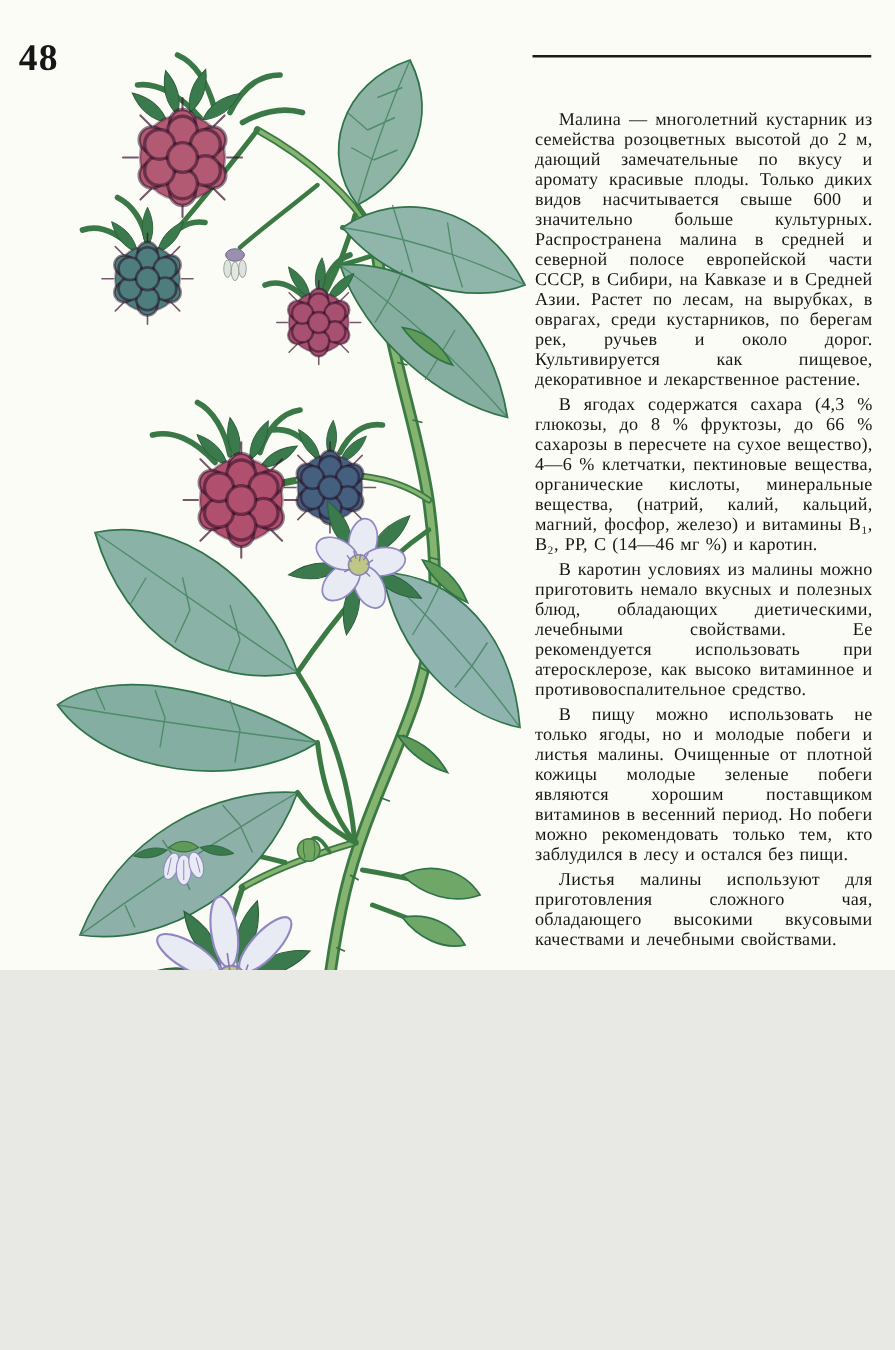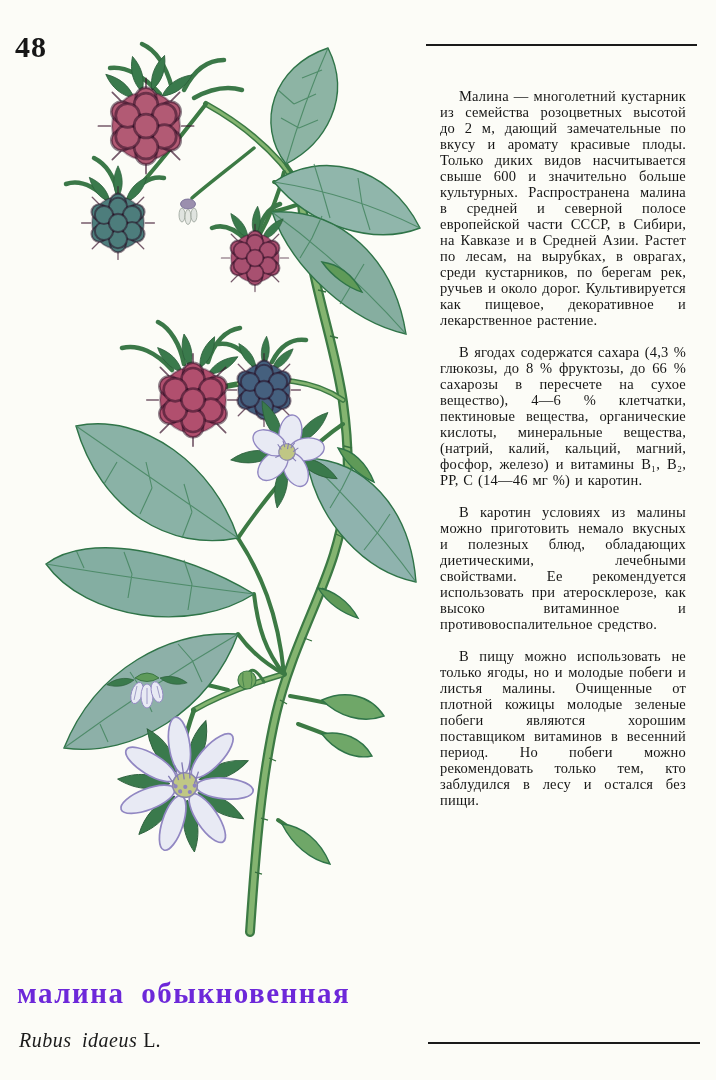--- a/index.html
+++ b/index.html
@@ -1,39 +1,39 @@
 <!DOCTYPE html>
 <html lang="ru"><head>
 <meta charset="utf-8">
 <style>
   html,body { margin:0; padding:0; }
   body { width:716px; height:1080px; background:#e8e8e4; }
   .page {
-    position:relative; width:716px; height:1080px; overflow:hidden;
+    position:relative; width:716px; height:776px; overflow:hidden;
     background:#fcfcf7; color:#161616;
     font-family:"Liberation Serif","DejaVu Serif",serif;
   }
   .page-number {
     position:absolute; left:15px; top:30px;
     font-size:30px; font-weight:bold; letter-spacing:1px;
   }
   .illustration {
     position:absolute; left:22px; top:32px; width:400px; height:920px;
   }
   .text-col { position:absolute; left:424px; top:44px; width:278px; }
   .rule { border-top:2.5px solid #1a1a1a; height:0; }
   .rule-top { width:271px; margin-left:2px; }
   .rule-bottom { position:absolute; left:428px; top:1042px; width:272px; border-top:2.5px solid #1a1a1a; }
   .paragraphs {
     margin-top:42px;
     font-size:14.5px; line-height:16px;
     text-align:justify; letter-spacing:0.2px; word-spacing:1px;
     hyphens:auto; -webkit-hyphens:auto;
   }
-  .para { margin:16px; text-indent:19px; }
+  .para { margin:4px; text-indent:19px; }
   .plant-title {
     position:absolute; left:17px; top:977px; margin:0;
     font-size:29px; font-weight:bold; letter-spacing:1.5px; word-spacing:8px;
     color:#6d28d9;
   }
   .latin { position:absolute; left:19px; top:1029px; font-size:20px; color:#1a1a1a; }
   .lat-italic { font-style:italic; letter-spacing:0.5px; word-spacing:5px;text-align:right; }
   .lat-roman { font-style:normal; margin-left:6px; }
 
   
@@ -248,20 +248,21 @@
     </g>
   </svg>
 
   <div class="text-col">
     <div class="rule rule-top"></div>
     <div class="paragraphs" lang="ru">
         <p class="para">Малина — многолетний кустарник из семейства розоцветных высотой до 2 м, дающий замечательные по вкусу и аромату красивые плоды. Только диких видов насчитывается свыше 600 и значительно больше культурных. Распространена малина в средней и северной полосе европейской части СССР, в Сибири, на Кавказе и в Средней Азии. Растет по лесам, на вырубках, в оврагах, среди кустарников, по берегам рек, ручьев и около дорог. Культивируется как пищевое, декоративное и лекарственное растение.</p>
         <p class="para">В ягодах содержатся сахара (4,3 % глюкозы, до 8 % фруктозы, до 66 % сахарозы в пересчете на сухое вещество), 4—6 % клетчатки, пектиновые вещества, органические кислоты, минеральные вещества, (натрий, калий, кальций, магний, фосфор, железо) и витамины В₁, В₂, РР, С (14—46 мг %) и каротин.</p>
         <p class="para">В каротин условиях из малины можно приготовить немало вкусных и полезных блюд, обладающих диетическими, лечебными свойствами. Ее рекомендуется использовать при атеросклерозе, как высоко витаминное и противовоспалительное средство.</p>
         <p class="para">В пищу можно использовать не только ягоды, но и молодые побеги и листья малины. Очищенные от плотной кожицы молодые зеленые побеги являются хорошим поставщиком витаминов в весенний период. Но побеги можно рекомендовать только тем, кто заблудился в лесу и остался без пищи.</p>
+        <p class="para">Листья малины используют для приготовления сложного чая, обладающего высокими вкусовыми качествами и лечебными свойствами.</p>
       </div>
   </div>
 
   <div class="rule-bottom"></div>
 
   <h1 class="plant-title">малина обыкновенная</h1>
 
   <div class="latin">
     <span class="lat-italic">Rubus idaeus</span><span class="lat-roman">L.</span>
   </div>

